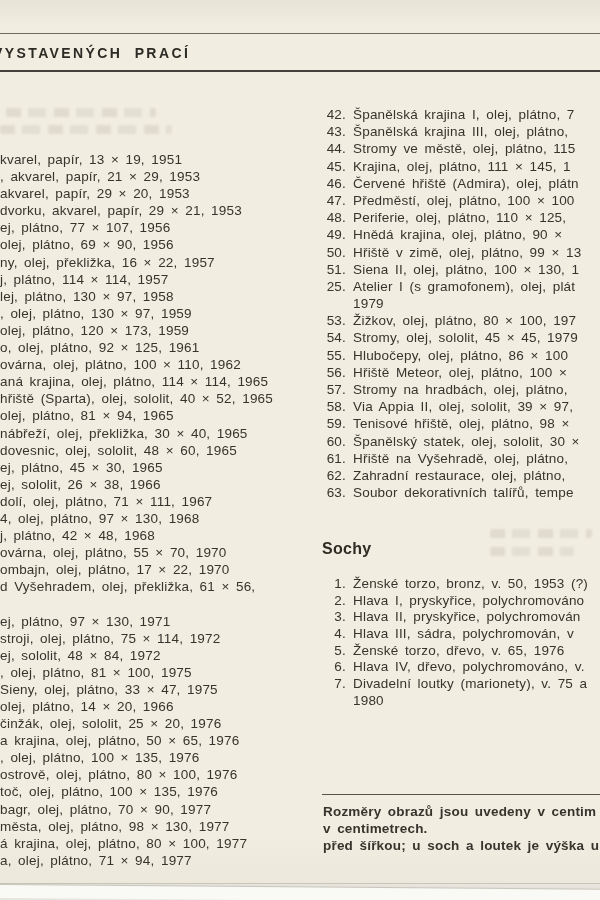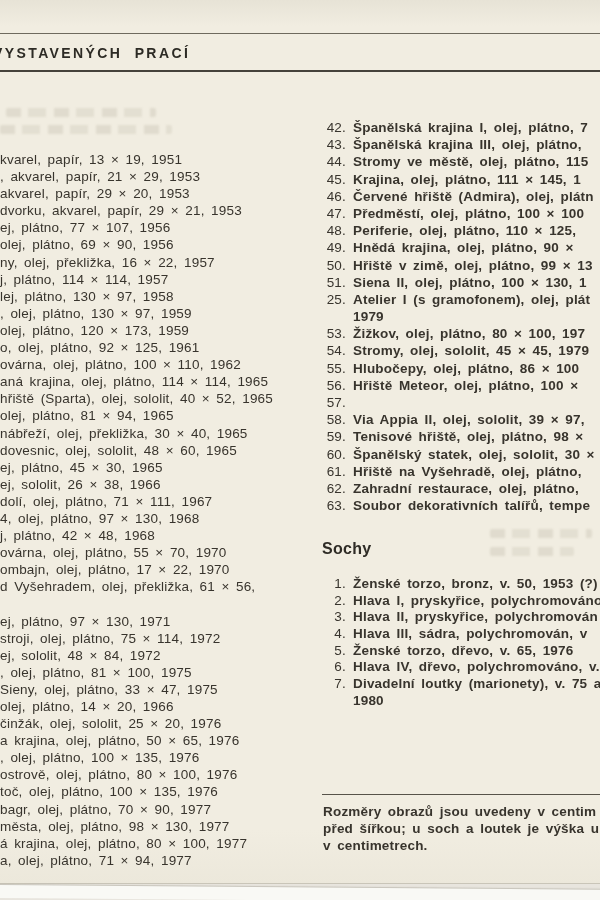--- a/index.html
+++ b/index.html
@@ -21,24 +21,24 @@
   }
   .rule-top { position: absolute; left: 0; top: 33px; width: 600px; height: 1px; background: #6e6a5e; }
   .rule-mid { position: absolute; left: 0; top: 70px; width: 600px; height: 2px; background: #45423b; }
   .page-title {
     position: absolute; left: -7px; top: 45px; white-space: nowrap;
     font-size: 14px; font-weight: 700; letter-spacing: 2.4px; word-spacing: 6px; color: #2d2b25;
   }
   .text13 { font-size: 13.5px; letter-spacing: 0.2px; word-spacing: 2.5px; }
   .left-col { position: absolute; left: 0; top: 151px; width: 312px; overflow: hidden; }
   .left-col .ln { height: 17.1px; line-height: 17.1px; white-space: nowrap; }
-  .right-col { position: absolute; left: 322px; top: 106px; width: 278px; overflow: hidden; margin-top: 13px; }
+  .right-col { position: absolute; left: 322px; top: 106px; width: 278px; overflow: hidden; }
   .right-col .row { display: flex; height: 17.2px; line-height: 17.2px; white-space: nowrap; }
   .num { flex: 0 0 24px; text-align: right; }
-  .txt { margin-left: 7px; font-weight: bold; }
+  .txt { margin-left: 7px; }
   .sochy-heading {
     position: absolute; left: 322px; top: 540px;
     font-size: 16px; font-weight: 700; letter-spacing: 0.3px; color: #2f2c26;
   }
   .sochy { position: absolute; left: 322px; top: 576px; width: 278px; overflow: hidden; }
   .sochy .row { display: flex; height: 16.7px; line-height: 16.7px; white-space: nowrap; }
   .foot-rule { position: absolute; left: 322px; top: 794px; width: 278px; height: 1px; background: #57534a; }
   .footnote { position: absolute; left: 323px; top: 804px; width: 277px; overflow: hidden; }
   .footnote .ln { height: 16.9px; line-height: 16.9px; white-space: nowrap; font-weight: bold; }
   .smudge {
@@ -171,20 +171,21 @@
     <div class="row">
         <span class="num">55.</span>
         <span class="txt">Hlubočepy, olej, plátno, 86 × 100</span>
       </div>
     <div class="row">
         <span class="num">56.</span>
         <span class="txt">Hřiště Meteor, olej, plátno, 100 ×</span>
       </div>
     <div class="row">
         <span class="num">57.</span>
+        <span class="txt">Stromy na hradbách, olej, plátno,</span>
       </div>
     <div class="row">
         <span class="num">58.</span>
         <span class="txt">Via Appia II, olej, sololit, 39 × 97,</span>
       </div>
     <div class="row">
         <span class="num">59.</span>
         <span class="txt">Tenisové hřiště, olej, plátno, 98 ×</span>
       </div>
     <div class="row">
@@ -238,18 +239,18 @@
       </div>
     <div class="row">
         <span class="num"></span>
         <span class="txt">1980</span>
       </div>
   </div>
 
   <div class="foot-rule"></div>
   <div class="footnote text13">
     <div class="ln">Rozměry obrazů jsou uvedeny v centim</div>
+    <div class="ln">v centimetrech.</div>
     <div class="ln">před šířkou; u soch a loutek je výška u</div>
-    <div class="ln">v centimetrech.</div>
   </div>
 </div>
 
 <div class="edge-strip"></div>
 
 </body></html>

